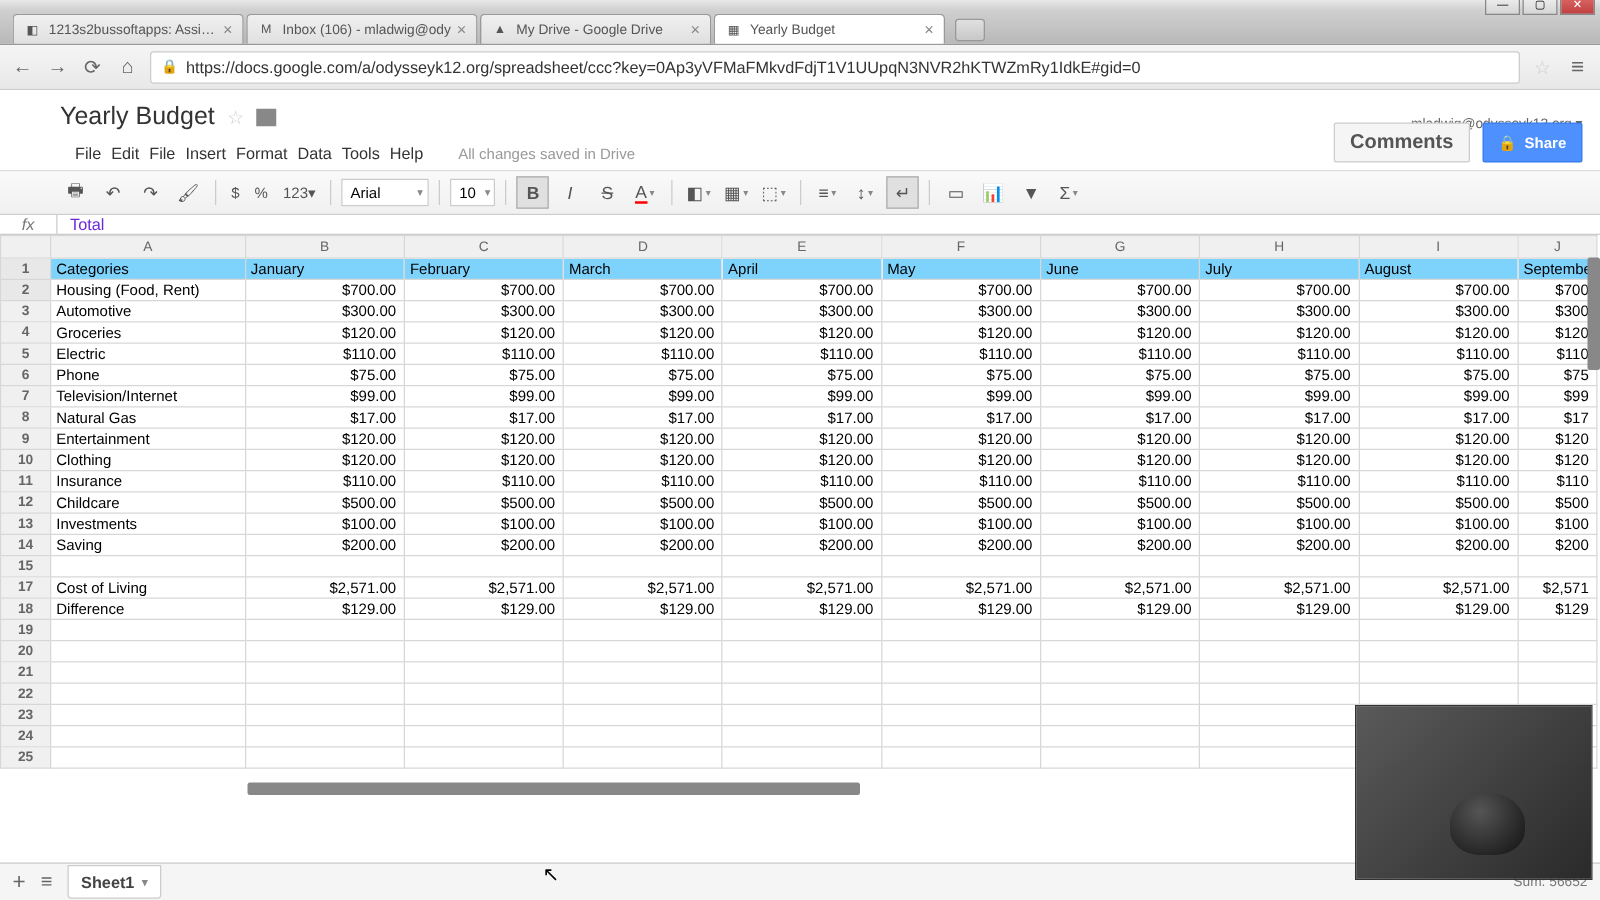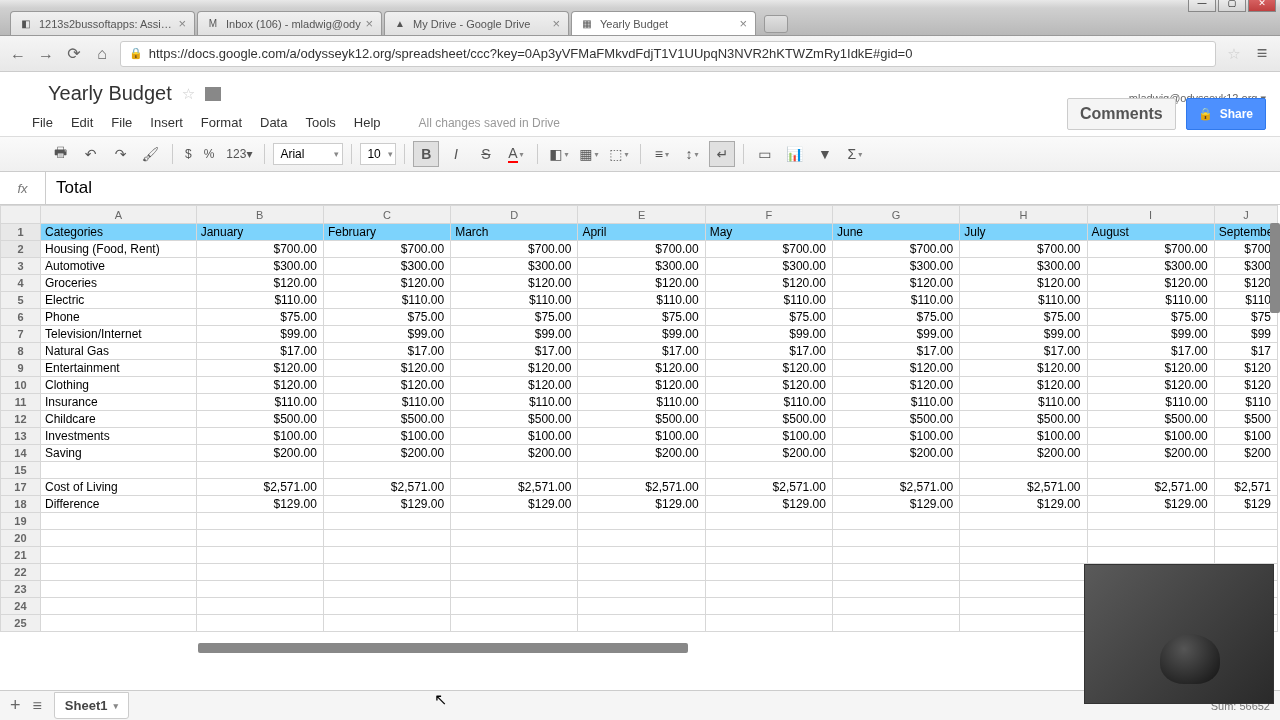--- a/index.html
+++ b/index.html
@@ -30,38 +30,38 @@
 .docs-header { padding: 2px 20px 0 48px; position: relative; }
 .user-email { position: absolute; right: 14px; top: 12px; font-size: 11px; color: #666; }
 .doc-title-row { display: flex; align-items: center; gap: 10px; }
 .doc-title { font-size: 20px; color: #333; }
 .doc-star { color: #ccc; font-size: 15px; }
 .doc-folder { width: 16px; height: 14px; background: #888; display: inline-block; }
 .header-actions { position: absolute; right: 14px; top: 18px; display: flex; gap: 10px; }
 .comments-btn { background: #f5f5f5; border: 1px solid #ccc; padding: 6px 12px; font-size: 16px; font-weight: bold; color: #555; border-radius: 2px; }
 .share-btn { background: #4d90fe; border: 1px solid #3079ed; color: #fff; padding: 6px 12px; font-size: 12px; font-weight: bold; border-radius: 2px; display: flex; align-items: center; gap: 6px; }
 
-.menu-bar { display: flex; align-items: center; gap: 18px; padding: 10px 20px 6px 32px; font-size: 13px; color: #333; }
+.menu-bar { display: flex; align-items: center; gap: 8px; padding: 10px 20px 6px 60px; font-size: 13px; color: #333; }
 .menu-item { cursor: pointer; }
 .save-status { color: #999; font-size: 12px; margin-left: 20px; }
 
 .toolbar { height: 36px; border-top: 1px solid #ddd; border-bottom: 1px solid #ccc; background: linear-gradient(#fafafa, #f0f0f0); display: flex; align-items: center; padding: 0 12px 0 48px; gap: 4px; }
 .tb-btn { width: 26px; height: 26px; display: flex; align-items: center; justify-content: center; font-size: 14px; color: #555; border-right: 1px solid transparent; }
 .tb-sep { width: 1px; height: 20px; background: #ccc; margin: 0 4px; }
 .tb-text { font-size: 12px; color: #555; padding: 0 4px; }
 .font-sel { border: 1px solid #ccc; background: #fff; height: 22px; padding: 0 18px 0 6px; font-size: 12px; display: flex; align-items: center; position: relative; min-width: 70px; }
 .font-sel::after { content: "▾"; position: absolute; right: 4px; font-size: 9px; color: #888; }
 .size-sel { border: 1px solid #ccc; background: #fff; height: 22px; min-width: 36px; padding: 0 14px 0 6px; font-size: 12px; display: flex; align-items: center; position: relative; }
 .size-sel::after { content: "▾"; position: absolute; right: 3px; font-size: 9px; color: #888; }
 .tb-btn.bold { font-weight: bold; background: #e0e0e0; border: 1px solid #aaa; }
 .tb-btn.dd::after { content: "▾"; font-size: 8px; margin-left: 2px; color: #888; }
 
-.formula-bar { height: 33px; border-bottom: 1px solid #ccc; display: flex; align-items: center; }
+.formula-bar { height: 16px; border-bottom: 1px solid #ccc; display: flex; align-items: center; }
 .fx-label { width: 46px; text-align: center; font-style: italic; color: #777; font-size: 13px; border-right: 1px solid #ccc; height: 100%; display: flex; align-items: center; justify-content: center; }
-.fx-input { flex: 1; padding: 0 10px; font-size: 17px; color: #000000; }
+.fx-input { flex: 1; padding: 0 10px; font-size: 13px; color: #6d28d9; }
 
 
 .grid-wrap { position: relative; overflow: hidden; height: 448px; }
 table.sheet { border-collapse: collapse; table-layout: fixed; width: 1278px; }
 .sheet th, .sheet td { border: 1px solid #d7d7d7; font-size: 12px; height: 17px; overflow: hidden; white-space: nowrap; }
 .sheet thead th { background: #f0f0f0; color: #666; font-weight: normal; text-align: center; height: 18px; font-size: 11px; }
 .sheet .corner { width: 38px; background: #f0f0f0; }
 .sheet .rowhdr { width: 38px; background: #f0f0f0; color: #666; text-align: center; font-size: 11px; }
 .col-A { width: 148px; }
 .col-data { width: 121px; }

